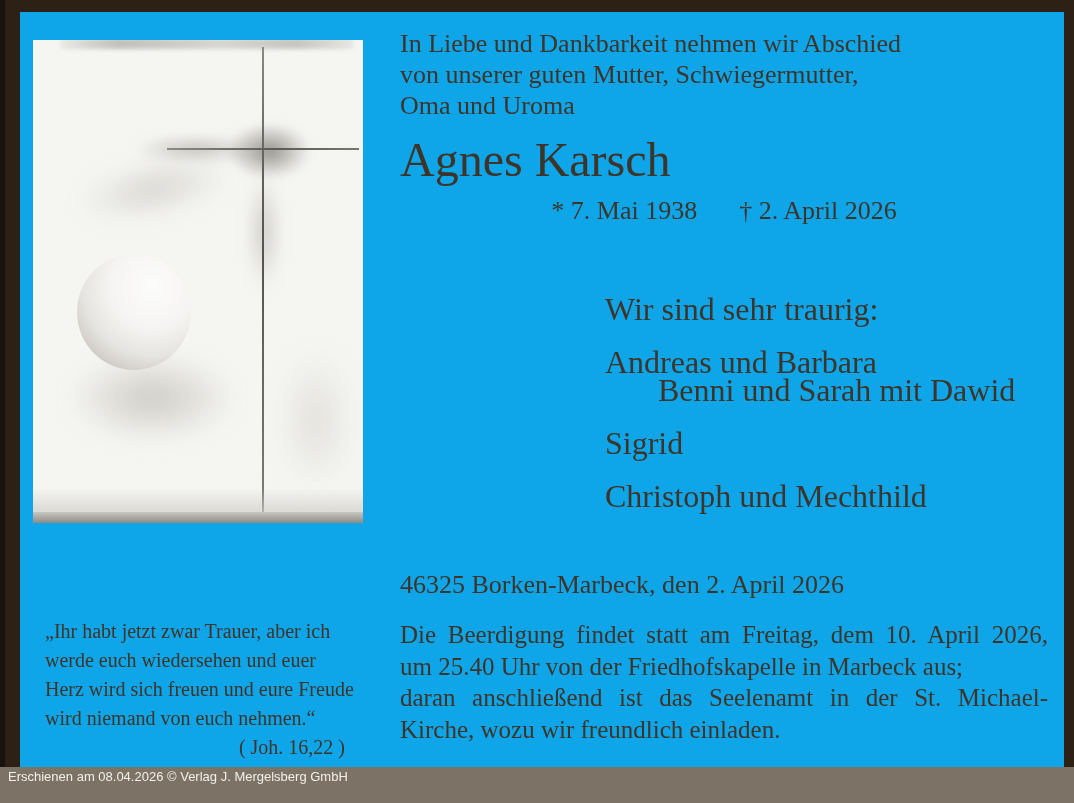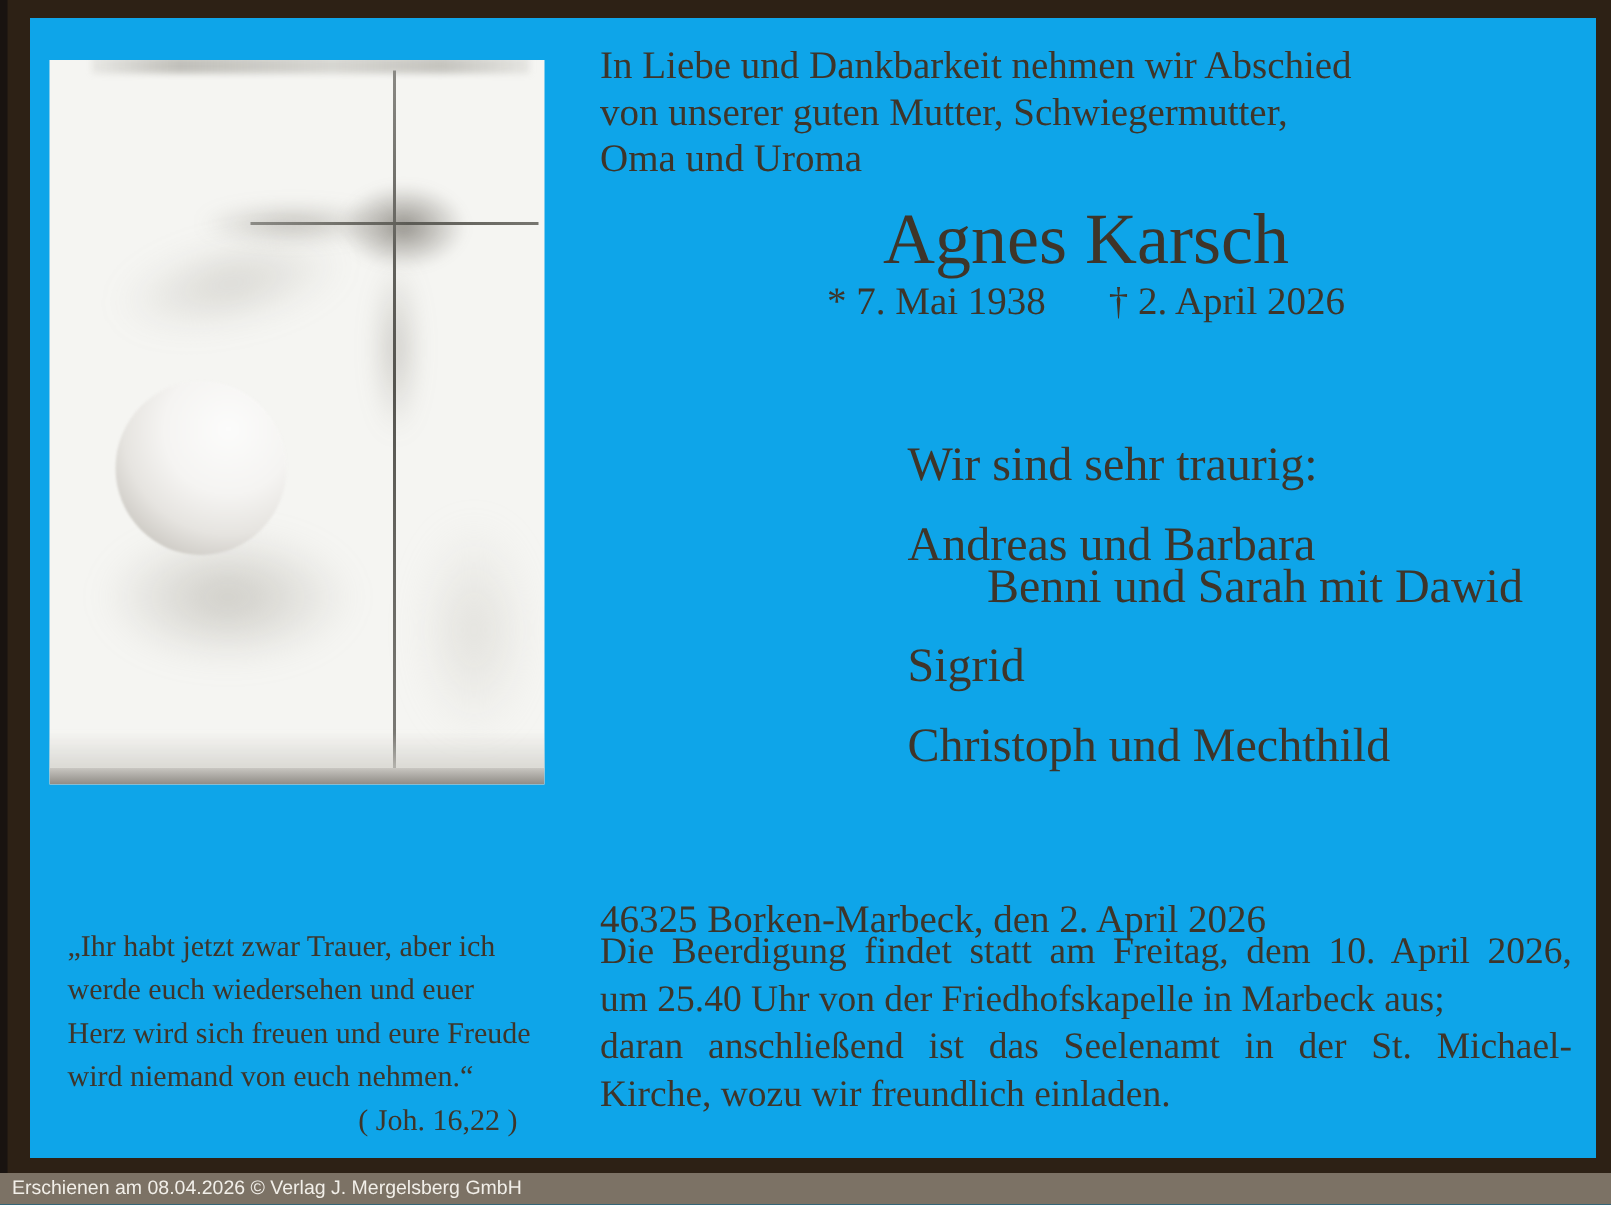--- a/index.html
+++ b/index.html
@@ -82,51 +82,51 @@
   .art-bottom-bar{
     left:0;top:472px;width:330px;height:11px;
     background:linear-gradient(to bottom, #c8c6c1, #8e8b85);
   }
   
   .intro{
     position:absolute;left:380px;top:16px;width:580px;
     font-size:26px;line-height:31px;
   }
   .name-block{
-    position:absolute;left:380px;top:122px;width:648px;text-align:center;
+    position:absolute;left:380px;top:122px;width:648px;
   }
   .deceased-name{font-size:48px;line-height:52px;}
   .maiden-name{font-size:24px;line-height:26px;margin-top:8px;}
   .dates{
     display:flex;justify-content:center;gap:42px;
-    font-size:26px;line-height:30px;
+    font-size:26px;line-height:30px;margin-top:10px;
   }
   .family{
     position:absolute;left:585px;top:283px;
     font-size:32px;line-height:28px;
   }
   .family .gap{margin-bottom:25px;}
   .family .indent{margin-left:53px;}
   .place-date{
     position:absolute;left:380px;top:558px;
-    font-size:26px;line-height:30px;margin-top:28px;
+    font-size:26px;line-height:30px;
   }
   .funeral{
     position:absolute;left:380px;top:607px;width:648px;
     font-size:25px;line-height:31.5px;
   }
   .funeral .stretch{text-align:justify;text-align-last:justify;}
   .quote{
     position:absolute;left:25px;top:605px;width:314px;
     font-size:20px;line-height:29px;font-family:Liberation Serif, serif;
   }
   .quote .source{text-align:right;padding-right:14px;}
   
   .footer{
-    position:absolute;left:0;bottom:0;width:1074px;height:21px;
+    position:absolute;left:0;bottom:0;width:1074px;height:36px;
     background:#7c7265;color:#f2efe9;
     font-family:"Liberation Sans", sans-serif;
     font-size:13px;line-height:20px;
     box-sizing:border-box;padding-left:8px;
   }
 </style>
 </head>
 <body>
 
 <div class="left-edge"></div>

